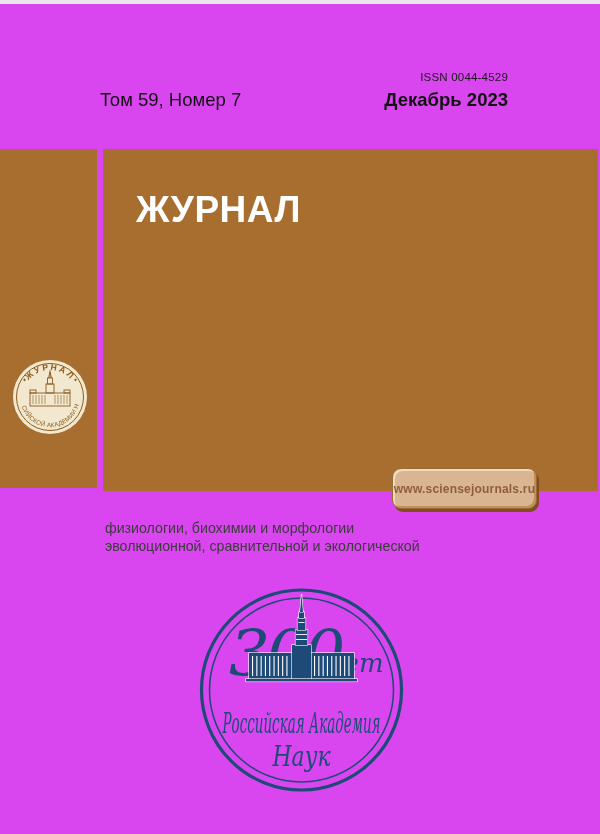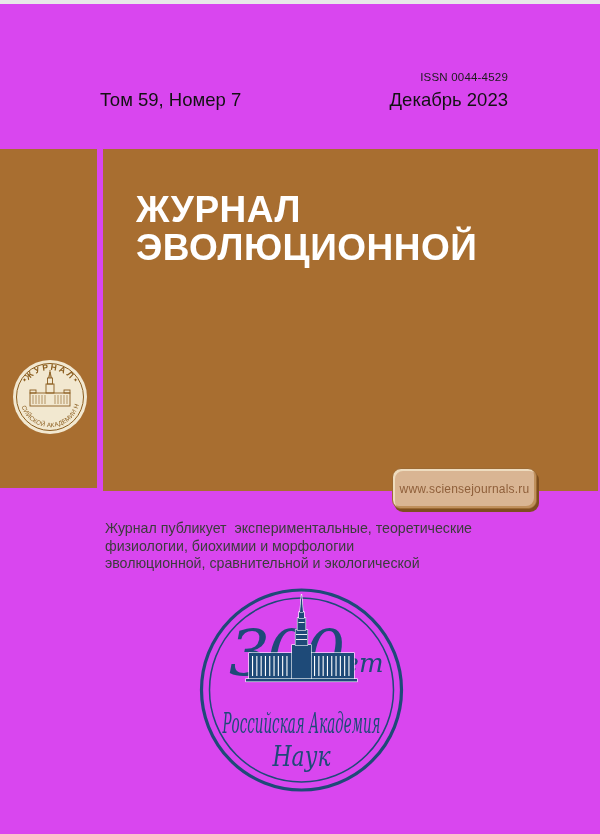--- a/index.html
+++ b/index.html
@@ -4,39 +4,39 @@
 <style>
   html,body{margin:0;padding:0;background:#e8e8e8;}
   #page{
     position:relative;width:600px;height:834px;background:#d946ef;
     overflow:hidden;font-family:"Liberation Sans", sans-serif;
     margin:4px auto;
   }
   
   .issn{position:absolute;top:67px;right:92px;font-size:11.5px;color:#1b1b1b;letter-spacing:.2px;}
   .volume{position:absolute;top:85px;left:100px;font-size:18.5px;font-weight:normal;color:#121212;}
-  .issue-date{position:absolute;top:85px;right:92px;font-size:18.5px;font-weight:normal;color:#121212;}
+  .issue-date{position:absolute;top:85px;right:92px;font-size:18.5px;font-weight:bold;color:#121212;}
   
   .left-strip{position:absolute;left:0;top:145px;width:97px;height:339px;background:#a86e30;}
   .main-block{position:absolute;left:103px;top:145px;width:495px;height:342px;background:#a86e30;}
   .seal-svg{position:absolute;left:12px;top:210px;width:76px;height:76px;}
   .cover-title{
     position:absolute;left:33px;top:42px;color:#ffffff;font-weight:bold;
     font-size:37px;line-height:38px;letter-spacing:.5px;white-space:nowrap;
   }
   
   .website-button{
     position:absolute;left:392px;top:464px;width:145px;height:41px;
     background:#d9b593;border:1px solid #9c6a33;border-radius:9px;
     box-shadow: inset 2px 2px 0 #eedcbf, inset -2px -2px 0 #c0905c, 2px 3px 0 #7d4e1f;
     display:flex;align-items:center;justify-content:center;
     cursor:pointer;box-sizing:border-box;
   }
   .website-button span{
-    font-size:12px;font-weight:normal;color:#8f5f3a;letter-spacing:.2px;
+    font-size:12px;font-weight:bold;color:#8f5f3a;letter-spacing:.2px;
   }
   
   .description{position:absolute;left:105px;top:516px;color:#3c3c3c;font-size:14.2px;line-height:17.6px;}
   .description div{white-space:pre;}
   
   .emblem-svg{position:absolute;left:196px;top:582px;width:211px;height:209px;}
   .serif-it{font-family:"DejaVu Serif", serif;font-style:italic;}
 </style>
 </head>
 <body>
@@ -72,30 +72,28 @@
         <rect x="35.5" y="19" width="5" height="6"></rect>
         <path d="M38,11 V19"></path>
         <path d="M36.5,19 L38,13 L39.5,19"></path>
       </g>
     </svg>
   </div>
 
   <div class="main-block">
     <div class="cover-title">
       <div>ЖУРНАЛ</div>
-      <div>ЭВОЛЮЦИОННОЙ</div>
     </div>
   </div>
 
   <div class="website-button">
     <span>www.sciensejournals.ru</span>
   </div>
 
   <div class="description">
-    <div>Журнал публикует  экспериментальные, теоретические</div>
     <div>физиологии, биохимии и морфологии</div>
     <div>эволюционной, сравнительной и экологической</div>
   </div>
 
   <svg class="emblem-svg" viewBox="0 0 211 209">
     <circle cx="105.5" cy="104" r="100" fill="none" stroke="#1e4a78" stroke-width="3.2"></circle>
     <circle cx="105.5" cy="104" r="92" fill="none" stroke="#1e4a78" stroke-width="1.5"></circle>
 
     <text class="serif-it" x="33" y="90" font-size="64" letter-spacing="-3" fill="#1e4a78">300</text>
     <text class="serif-it" x="131" y="86" font-size="26" fill="#1e4a78">лет</text>

